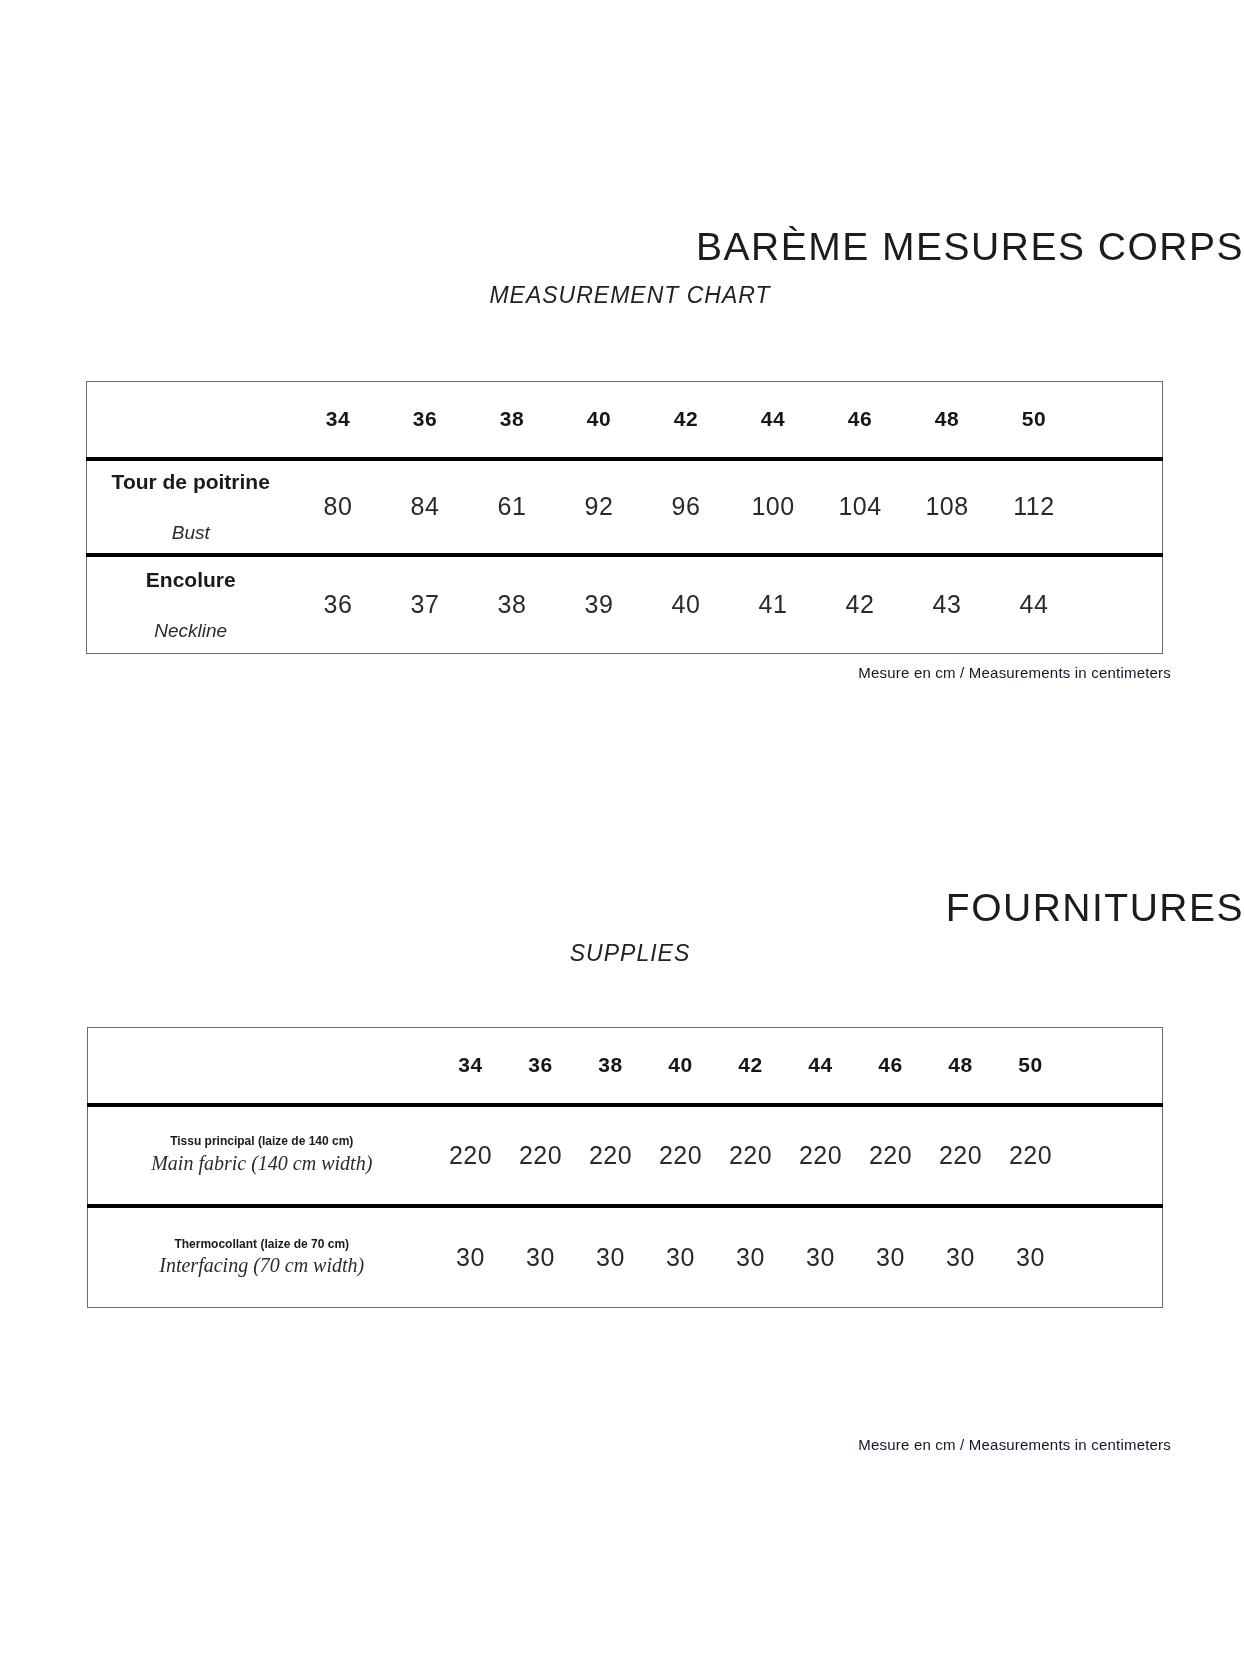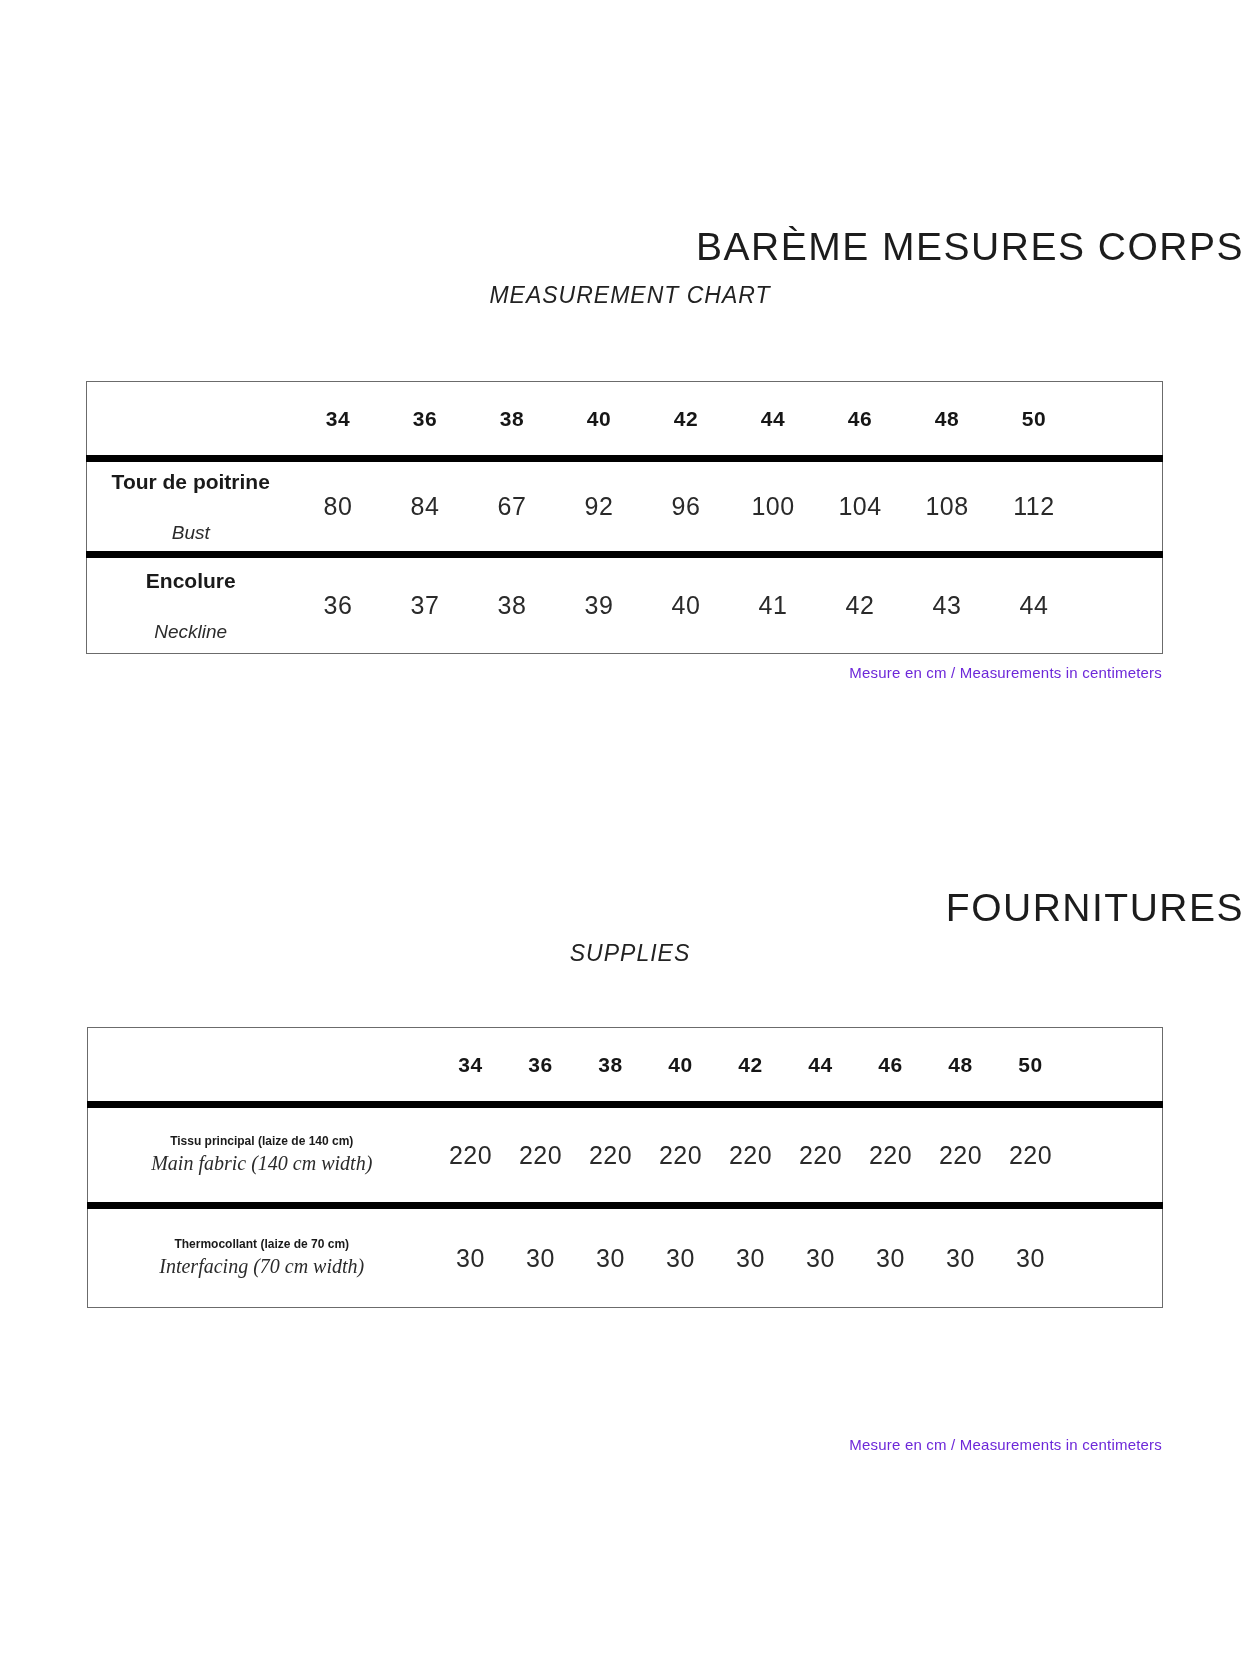--- a/index.html
+++ b/index.html
@@ -44,21 +44,21 @@
   
   .tbl-wrap-1 { position: absolute; left: 86px; top: 381px; width: 1077px; }
   .tbl-wrap-2 { position: absolute; left: 87px; top: 1027px; width: 1076px; }
 
   table.chart {
     border-collapse: collapse;
     table-layout: fixed;
     width: 100%;
     border: 1px solid #6b6b6b;
   }
-  table.chart tr { border-top: 7px solid #000000; }
+  table.chart tr { border-top: 4px solid #000000; }
   table.chart tr:first-child { border-top: none; }
   table.chart td { padding: 0; text-align: center; vertical-align: middle; }
 
   .tbl-wrap-1 .r-head { height: 77px; }
   .tbl-wrap-1 .r-1 { height: 96px; }
   .tbl-wrap-1 .r-2 { height: 99px; }
   .tbl-wrap-2 .r-head { height: 77px; }
   .tbl-wrap-2 .r-1 { height: 101px; }
   .tbl-wrap-2 .r-2 { height: 102px; }
   .tbl-wrap-2 .r-3 { height: 116px; }
@@ -75,25 +75,25 @@
   .lbl-fr { display: block; font-weight: bold; color: #1a1a1a; }
   .lbl-en { display: block; font-style: italic; font-weight: 400; color: #2b2b2b; }
   .tbl-wrap-1 .lbl-fr { font-size: 21px; line-height: 1.3; }
   .tbl-wrap-1 .lbl-en { font-size: 19px; line-height: 1.3; margin-top: 26px; }
   .tbl-wrap-2 .lbl-fr { font-size: 12px; line-height: 1.35; }
   .tbl-wrap-2 .lbl-en { font-size: 20px; line-height: 1.35; font-family: Liberation Serif, serif; }
 
   
   .footnote {
     position: absolute;
-    right: 82px;
+    right: 73px;
     font-size: 15px;
     font-weight: 400;
     letter-spacing: 0.2px;
-    color: #6d28d9;
+    color: #0f172a;
     margin-left: 27px;
   }
   .footnote-1 { top: 664px; }
   .footnote-2 { top: 1436px; }
 </style>
 </head>
 <body>
 
 <div class="page">
 
@@ -129,21 +129,21 @@
         <td class="size-cell">50</td>
         <td></td>
       </tr>
       <tr class="r-1">
         <td class="label-cell">
           <span class="lbl-fr">Tour de poitrine</span>
           <span class="lbl-en">Bust</span>
         </td>
         <td class="val-cell">80</td>
         <td class="val-cell">84</td>
-        <td class="val-cell">67</td>
+        <td class="val-cell">61</td>
         <td class="val-cell">92</td>
         <td class="val-cell">96</td>
         <td class="val-cell">100</td>
         <td class="val-cell">104</td>
         <td class="val-cell">108</td>
         <td class="val-cell">112</td>
         <td></td>
       </tr>
       <tr class="r-2">
         <td class="label-cell">

